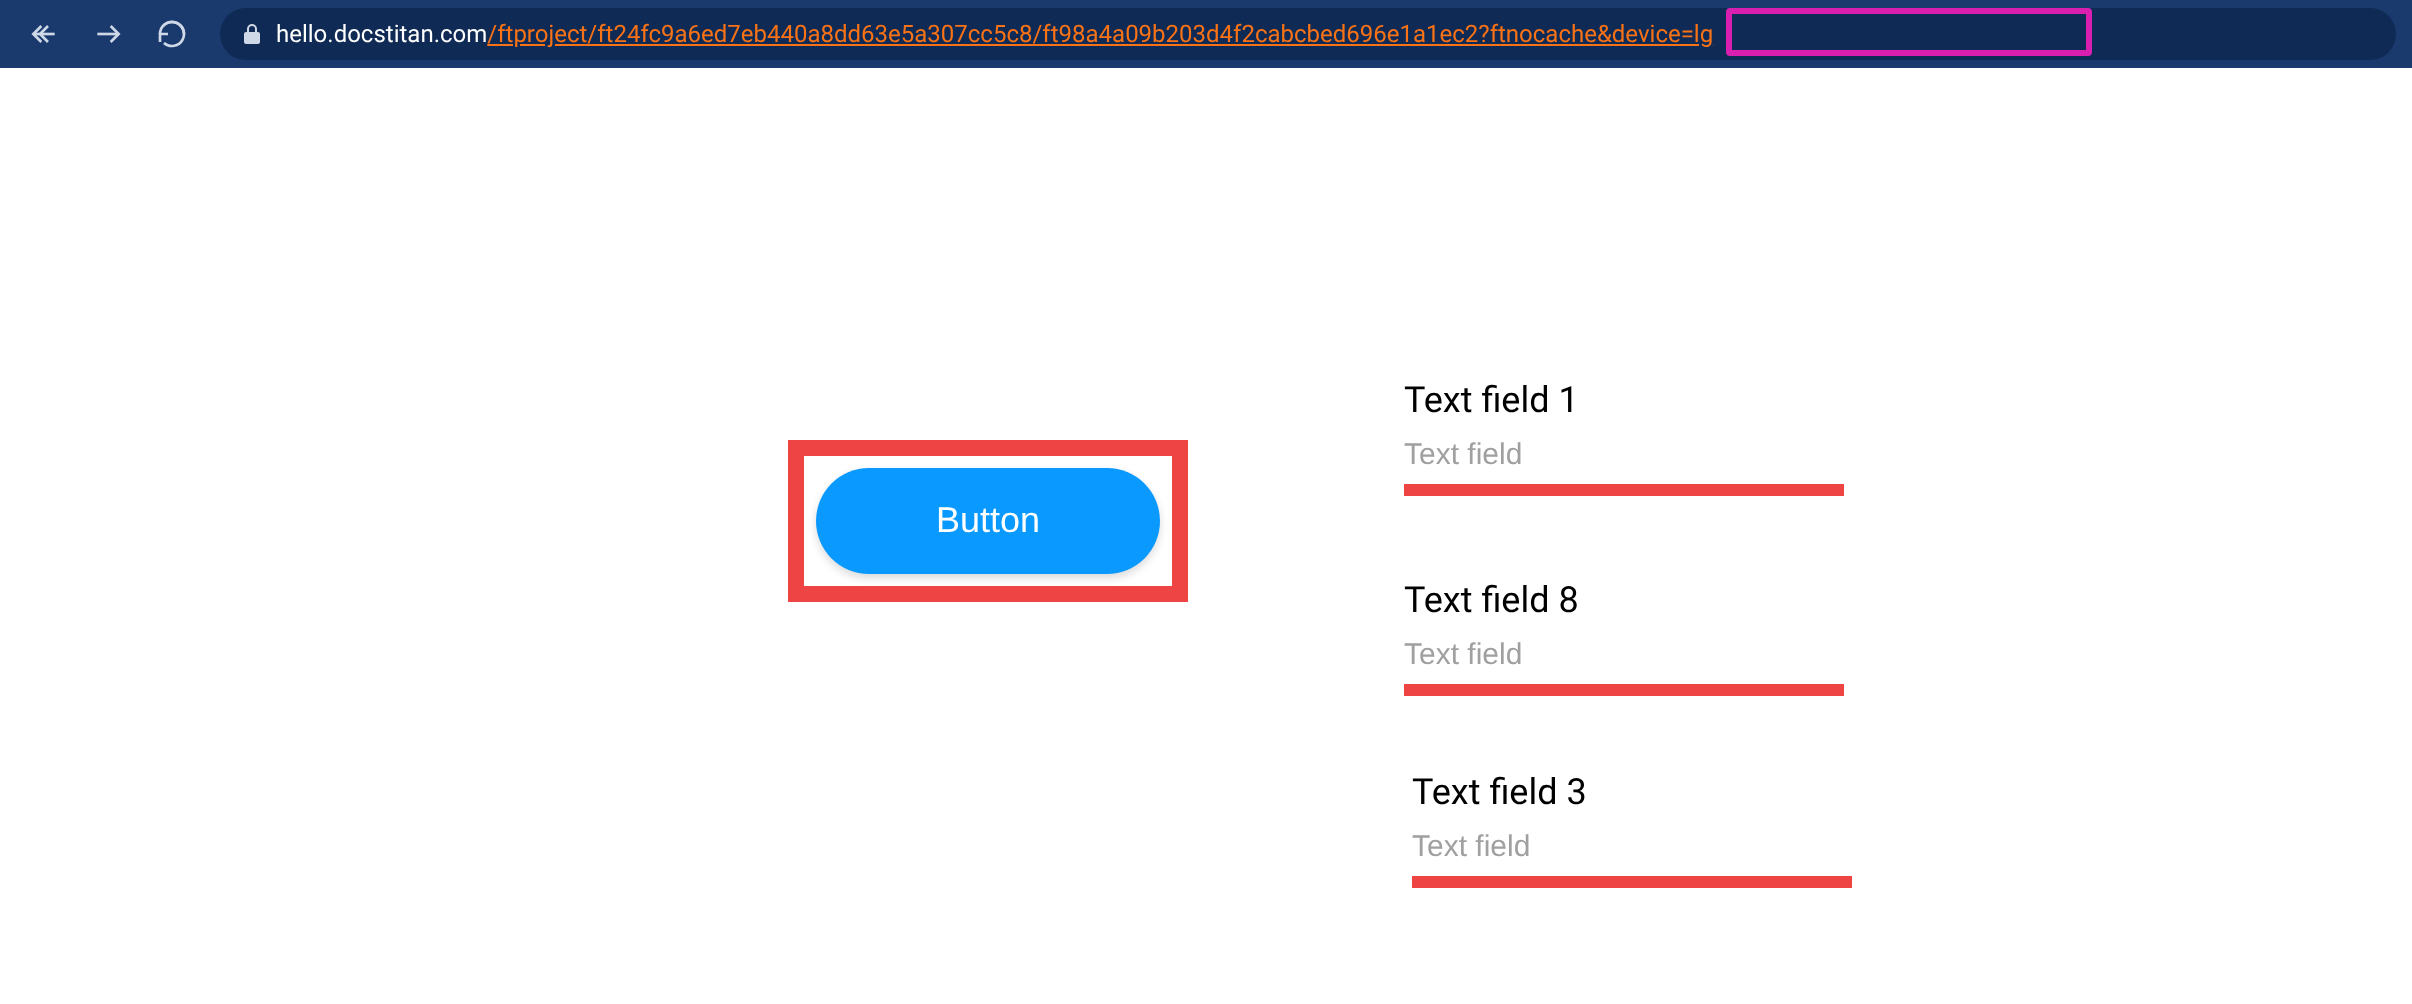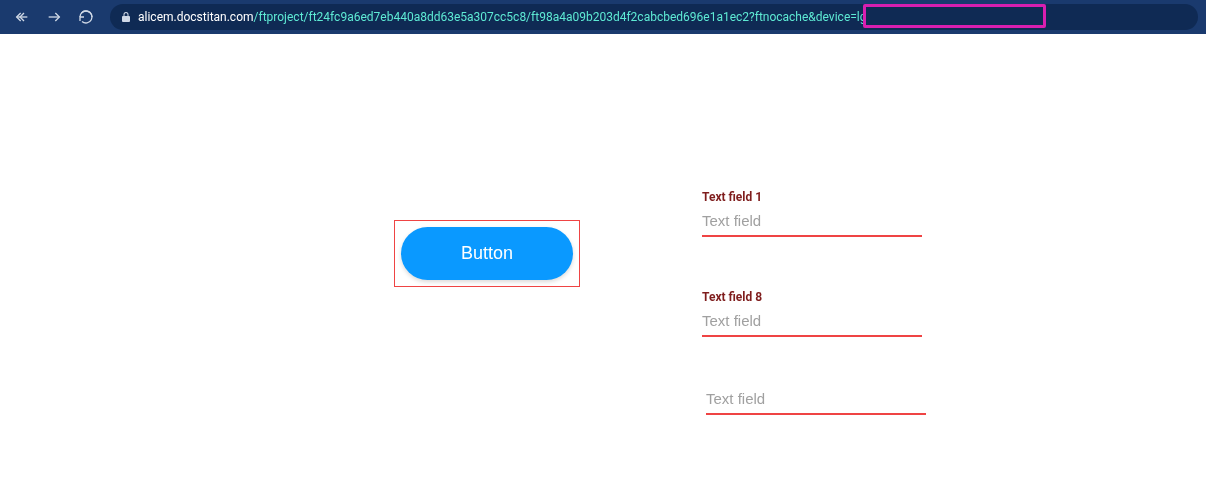--- a/index.html
+++ b/index.html
@@ -45,68 +45,67 @@
       overflow: hidden;
       white-space: nowrap;
     }
     .lock-icon {
       width: 12px;
       height: 12px;
       margin-right: 6px;
       flex-shrink: 0;
     }
     .url-host { color: #ffffff; }
-    .url-path { color: #5eead4; }
+    .url-path { color: #f97316; text-decoration: underline; }
     .url-highlight {
       position: absolute;
       border: 3px solid #d81fb0;
       height: 24px;
       border-radius: 2px;
       pointer-events: none;
     }
     
     .page {
       position: relative;
       width: 100%;
       height: calc(100% - 34px);
       background: #fff;
     }
     .button-wrap {
       position: absolute;
       left: 394px;
       top: 186px;
       padding: 6px;
-      border: 1px solid #ef4444;
+      border: 8px solid #ef4444;
     }
     .pill-button {
       background: #0a99ff;
       color: #fff;
       font-size: 18px;
       font-weight: 400;
       border: none;
       border-radius: 30px;
       padding: 16px 60px;
       cursor: pointer;
       box-shadow: 0 2px 4px rgba(0,0,0,0.15);
     }
     .field {
       position: absolute;
       width: 220px;
     }
     .field-label {
-      font-size: 12px;
-      color: #7f1d1d;
+      font-size: 18px;
+      color: #000000;
       margin-bottom: 4px;
       display: block;
-      font-weight: bold;
     }
     .field-input {
       width: 100%;
       border: none;
-      border-bottom: 2px solid #ef4444;
+      border-bottom: 6px solid #ef4444;
       font-size: 15px;
       padding: 4px 0 6px 0;
       color: #222;
       background: transparent;
       outline: none;
     }
     .field-input::placeholder { color: #a0a0a0; }
     .f1 { left: 702px; top: 156px; }
     .f2 { left: 702px; top: 256px; }
     .f3 { left: 706px; top: 352px; }
@@ -134,35 +133,36 @@
         <polyline points="3 18 3 12 9 12" transform="translate(0 0)"></polyline>
         <polyline points="3 4 3 10 9 10" transform="translate(0 0)" style="display:none"></polyline>
         <path d="M21 12a9 9 0 0 0-9-9 9 9 0 0 0-7 3.3"></path>
         <polyline points="3 3 3 8 8 8" transform="translate(0 0)" style="display:none"></polyline>
       </svg>
   </div>
   <div class="address-bar">
     <svg class="lock-icon" viewBox="0 0 24 24" fill="currentColor">
         <path d="M12 2a5 5 0 0 0-5 5v3H6a2 2 0 0 0-2 2v8a2 2 0 0 0 2 2h12a2 2 0 0 0 2-2v-8a2 2 0 0 0-2-2h-1V7a5 5 0 0 0-5-5zm-3 5a3 3 0 1 1 6 0v3H9V7z"></path>
       </svg>
-    <span class="url-host">alicem.docstitan.com</span>
+    <span class="url-host">hello.docstitan.com</span>
       <span class="url-path">/ftproject/ft24fc9a6ed7eb440a8dd63e5a307cc5c8/ft98a4a09b203d4f2cabcbed696e1a1ec2?ftnocache&amp;device=lg</span>
     <div class="url-highlight" id="hlbox" style="left: 753.484px; width: 182.469px; top: 0px;"></div>
   </div>
 </div>
 
 <div class="page">
   <div class="button-wrap">
     <button class="pill-button">Button</button>
   </div>
 
   <div class="field f1">
     <label class="field-label">Text field 1</label>
     <input class="field-input" placeholder="Text field" style="">
   </div>
   <div class="field f2">
     <label class="field-label">Text field 8</label>
     <input class="field-input" placeholder="Text field" style="">
   </div>
   <div class="field f3">
+    <label class="field-label">Text field 3</label>
     <input class="field-input" placeholder="Text field" style="">
   </div>
 </div>
 
 </body></html>

